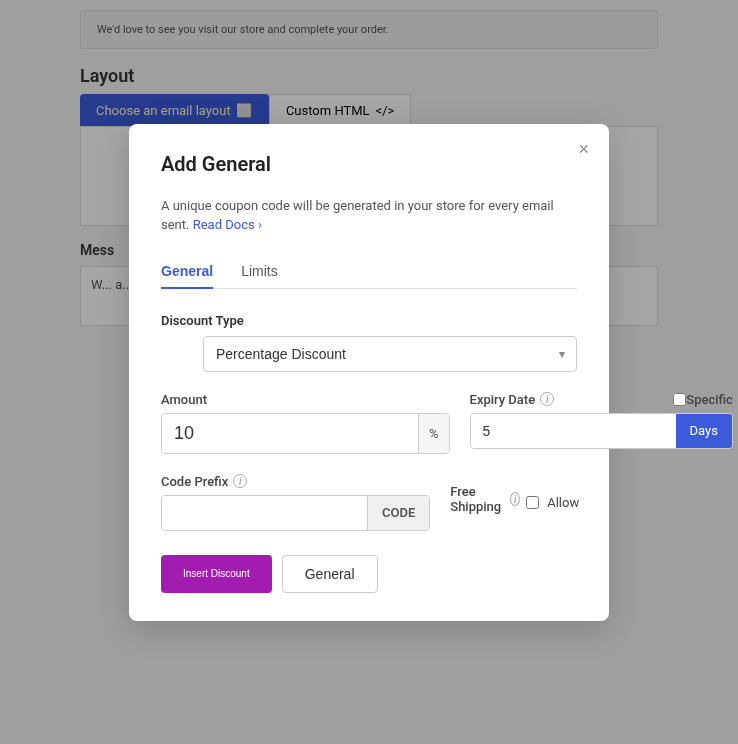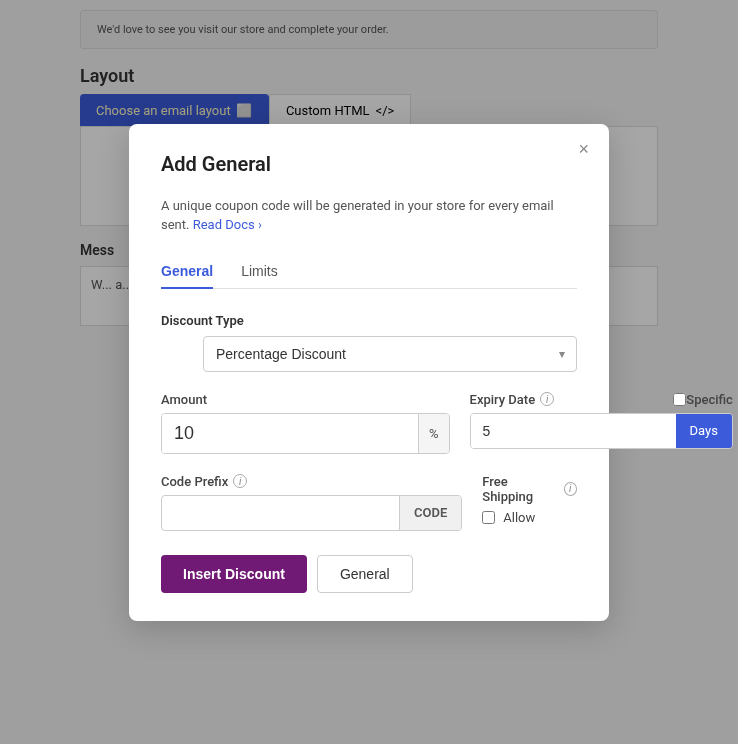--- a/index.html
+++ b/index.html
@@ -278,21 +278,20 @@
       align-items: center;
       cursor: pointer;
     }
 
     .code-prefix-wrapper {
       display: flex;
       align-items: stretch;
       border: 1px solid #ccc;
       border-radius: 4px;
       overflow: hidden;
-      padding-left: 32px;
     }
     .code-prefix-wrapper input {
       flex: 1;
       padding: 9px 12px;
       border: none;
       outline: none;
       font-size: 14px;
       color: #333;
     }
     .code-suffix {
@@ -301,46 +300,47 @@
       padding: 9px 14px;
       font-size: 13px;
       color: #555;
       font-weight: 600;
       display: flex;
       align-items: center;
     }
 
     .free-shipping-section {
       display: flex;
-      flex-direction: column;
+      flex-direction: row;
+      gap: 6px;
     }
     .allow-checkbox-row {
       display: flex;
       align-items: center;
       gap: 8px;
       font-size: 13px;
       color: #444;
     }
     .allow-checkbox-row input[type="checkbox"] {
       cursor: pointer;
     }
 
     .modal-footer {
       display: flex;
       gap: 10px;
       margin-top: 24px;
     }
     .btn-primary {
-      background: #701a75;
+      background: #a21caf;
       color: white;
       border: none;
       border-radius: 4px;
       padding: 10px 22px;
-      font-size: 14px;
-      font-weight: 700;
+      font-size: 10px;
+      font-weight: 400;
       cursor: pointer;
     }
     .btn-secondary {
       background: white;
       color: #333;
       border: 1px solid #ccc;
       border-radius: 4px;
       padding: 10px 22px;
       font-size: 14px;
       cursor: pointer;

